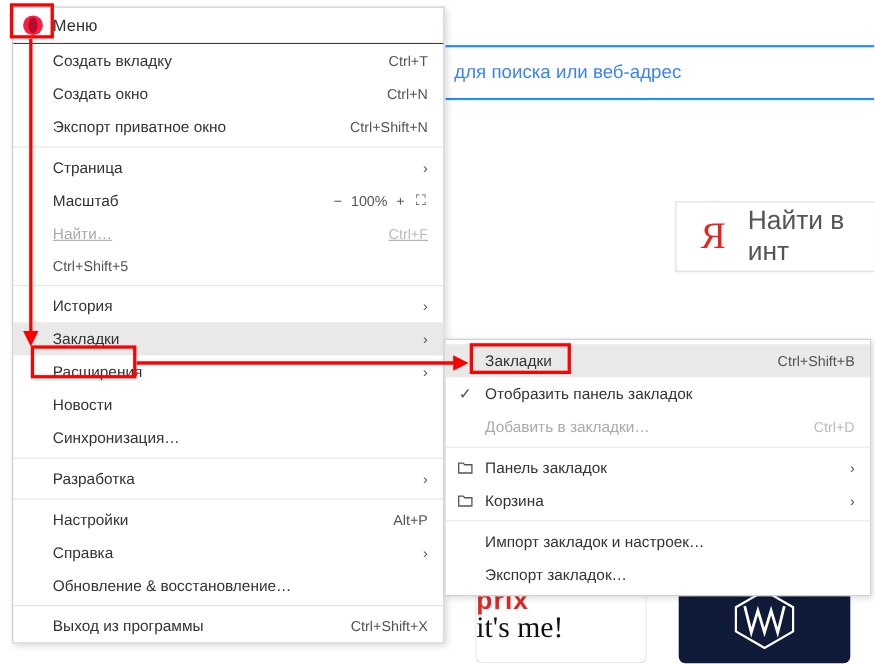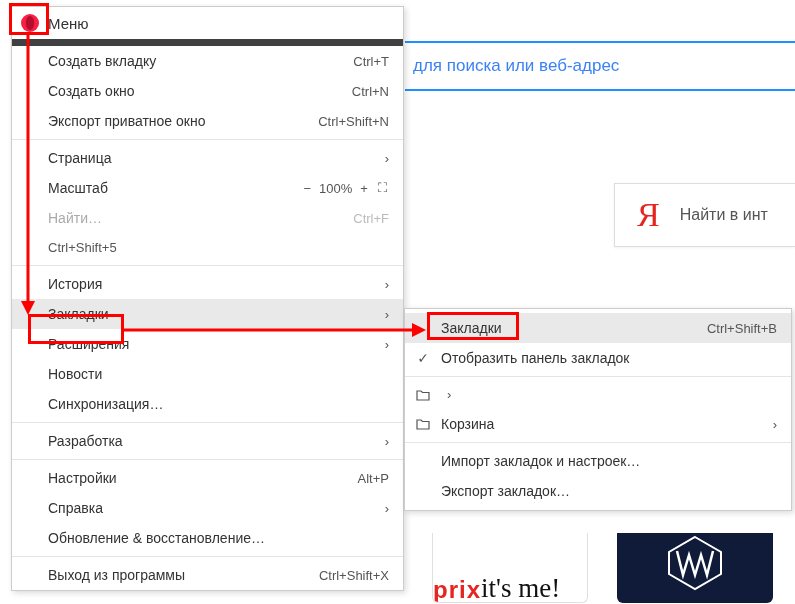--- a/index.html
+++ b/index.html
@@ -20,42 +20,42 @@
     width: 393px;
     background: #fff;
     border: 1px solid #ccc;
     box-shadow: 2px 2px 6px rgba(0,0,0,0.15);
     z-index: 10;
   }
   .menu-header {
     display: flex;
     align-items: center;
     padding: 6px 8px;
-    border-bottom: 7px solid #404040;
+    border-bottom: 1px solid #404040;
   }
   .opera-logo {
     width: 20px;
     height: 20px;
     margin-right: 8px;
     display: flex;
     align-items: center;
     justify-content: center;
   }
   .menu-title { font-size: 15px; }
   .menu-item {
     display: flex;
     align-items: center;
     justify-content: space-between;
     padding: 7px 14px 7px 36px;
     cursor: default;
     position: relative;
     gap: 16px;
   }
   .menu-item.highlighted { background: #e9e9e9; }
-  .menu-item.disabled { color: #aaa; }
+  .menu-item.disabled { color: #aaa; text-decoration: underline; }
   .menu-label { flex: 1; }
   .menu-shortcut { color: #555; font-size: 13px; }
   .menu-item.disabled .menu-shortcut { color: #bbb; }
   .chevron { color: #555; margin-left: 6px; font-size: 13px; }
   .divider { height: 1px; background: #e5e5e5; margin: 3px 0; }
   .zoom-controls { display: flex; align-items: center; gap: 6px; color: #555; font-size: 13px; }
   .zoom-controls .zoom-btn { padding: 0 2px; }
 
   .submenu {
     position: absolute;
@@ -119,35 +119,36 @@
     background: #fff;
     border: 1px solid #ddd;
     border-right: none;
     display: flex;
     align-items: center;
     padding-left: 22px;
     gap: 20px;
     box-shadow: 0 1px 3px rgba(0,0,0,0.05);
   }
   .ya-letter { font-family: Georgia, serif; font-size: 34px; color: #e52620; font-weight: 400; }
-  .ya-text { font-size: 16px; color: #555; }
+  .ya-text { font-size: 24px; color: #555; }
 
   .tile-prix {
     position: absolute;
     left: 432px;
     top: 533px;
     width: 156px;
     height: 70px;
     border: 1px solid #e0e0e0;
     border-radius: 6px;
     border-top: none;
     border-top-left-radius: 0;
     border-top-right-radius: 0;
     display: flex;
-    align-items: flex-end;
+    flex-direction: column;
+    align-items: flex-start;
     justify-content: flex-start;
     padding-top: 2px;
     background: #fff;
     overflow: hidden;
   }
   .prix-word { font-family: Arial, sans-serif; font-weight: 900; font-size: 24px; color: #e52620; letter-spacing: 1px; line-height: 1; }
   .prix-script { font-family: "Brush Script MT", cursive; font-size: 27px; color: #111; line-height: 1; margin-top: -2px; }
 
   .tile-wot {
     position: absolute;
@@ -296,27 +297,32 @@
 
 <div class="submenu">
   <div class="sub-item highlighted">
     <span class="menu-label">Закладки</span>
     <span class="menu-shortcut">Ctrl+Shift+B</span>
   </div>
   <div class="sub-item">
     <span class="sub-icon">✓</span>
     <span class="menu-label">Отобразить панель закладок</span>
   </div>
+  <div class="sub-item disabled">
+    <span class="menu-label">Добавить в закладки…</span>
+    <span class="menu-shortcut">Ctrl+D</span>
+  </div>
   <div class="divider"></div>
   <div class="sub-item">
     <span class="sub-icon">
       <svg width="14" height="14" viewBox="0 0 14 14">
           <path d="M1 3 h4 l1.5 1.5 H13 v7.5 H1 z" fill="none" stroke="#555" stroke-width="1.2"></path>
         </svg>
     </span>
+    <span class="menu-label">Панель закладок</span>
     <span class="chevron">›</span>
   </div>
   <div class="sub-item">
     <span class="sub-icon">
       <svg width="14" height="14" viewBox="0 0 14 14">
           <path d="M1 3 h4 l1.5 1.5 H13 v7.5 H1 z" fill="none" stroke="#555" stroke-width="1.2"></path>
         </svg>
     </span>
     <span class="menu-label">Корзина</span>
     <span class="chevron">›</span>

